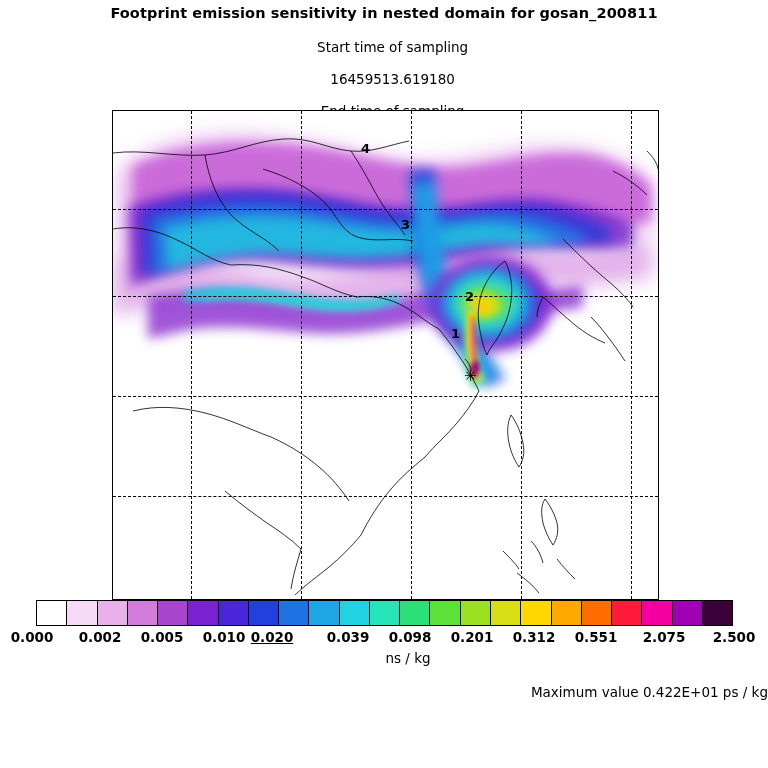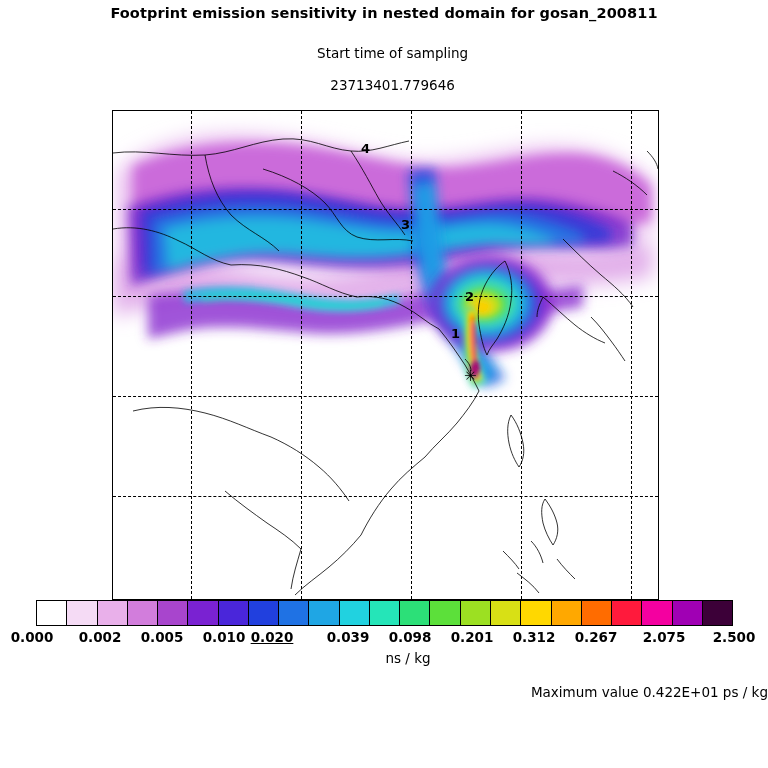--- a/index.html
+++ b/index.html
@@ -13,21 +13,21 @@
   }
   .header{
     width:768px;
     text-align:center;
     padding-top:5px;
   }
   .title{
     font-size:14.5px;
     font-weight:bold;
     letter-spacing:0.1px;
-    margin:0 0 8px 0;
+    margin:0 0 2px 0;
   }
   .subline{
     font-size:13.5px;
     margin:0 0 3px 0;
     white-space:pre;
   }
   .gap{display:inline-block;width:34px;}
   .gap2{display:inline-block;width:30px;}
 
   .plot-wrap{
@@ -120,21 +120,21 @@
   }
 </style>
 </head>
 <body>
 
 <div class="header">
   <div class="title">Footprint emission sensitivity in nested domain for gosan_200811</div>
   <div class="subline">
     <span>Start time of sampling</span>
     <span> </span>
-    <span>23713401.779646</span>
+    <span>16459513.619180</span>
     <span class="gap"></span>
     <span>End time of sampling</span>
     <span> </span>
     <span>20081109.180000</span>
   </div>
   <div class="subline">
     <span>Lower release height</span>
     <span>   </span>
     <span>82 m</span>
     <span class="gap2"></span>
@@ -305,19 +305,19 @@
 <div class="ticks">
   <span style="left:32px;">0.000</span>
   <span style="left:100px;">0.002</span>
   <span style="left:162px;">0.005</span>
   <span style="left:224px;">0.010</span>
   <span style="left:272px;text-decoration:underline;">0.020</span>
   <span style="left:348px;">0.039</span>
   <span style="left:410px;">0.098</span>
   <span style="left:472px;">0.201</span>
   <span style="left:534px;">0.312</span>
-  <span style="left:596px;">0.267</span>
+  <span style="left:596px;">0.551</span>
   <span style="left:664px;">2.075</span>
   <span style="left:734px;">2.500</span>
 </div>
 
 <div class="units">ns / kg</div>
 <div class="maxval">Maximum value  0.422E+01 ps / kg</div>
 
 </body></html>

